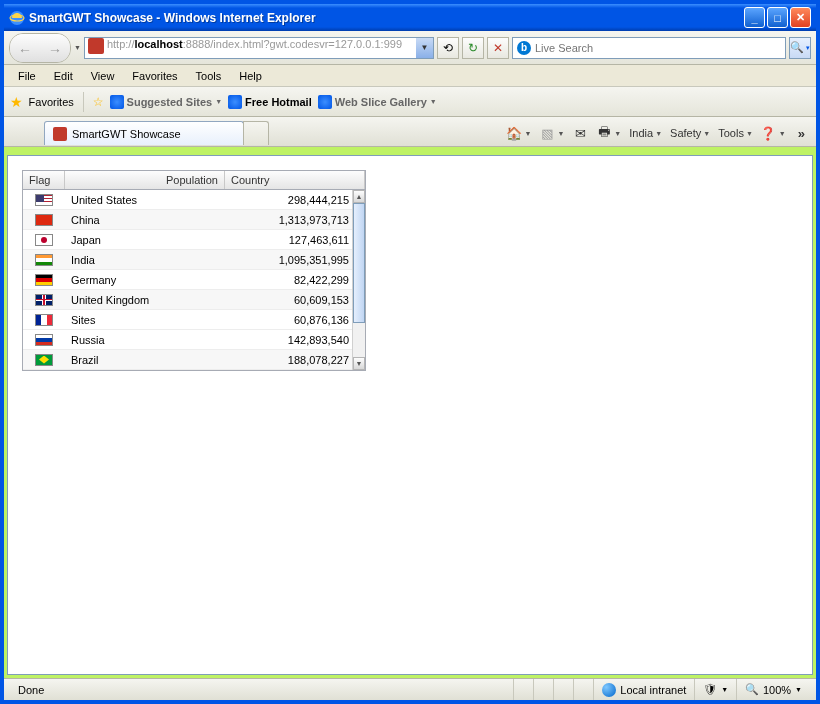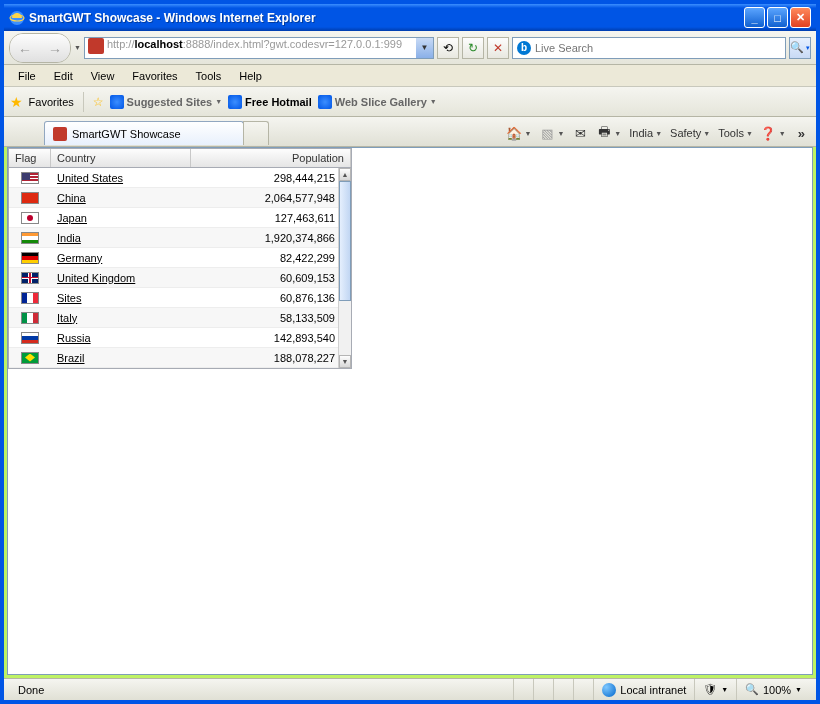--- a/index.html
+++ b/index.html
@@ -35,33 +35,33 @@
 .favbar .ie-small { width: 14px; height: 14px; border-radius: 2px; background: radial-gradient(circle, #3B8EFF, #0055E5); display: inline-block; }
 .tabbar { height: 30px; background: linear-gradient(to bottom, #F5F5F0, #E0E0D5); border-bottom: 1px solid #B5B5A5; display: flex; align-items: center; padding: 3px 3px 0 3px; }
 .tab { height: 24px; background: linear-gradient(to bottom, #FFFFFF, #E8F0FC); border: 1px solid #91A7C0; border-bottom: none; border-radius: 3px 3px 0 0; display: flex; align-items: center; padding: 0 8px; gap: 5px; min-width: 200px; margin-left: 37px; }
 .tab .tab-icon { width: 14px; height: 14px; background: #C1392B; border-radius: 2px; }
 .newtab { width: 26px; height: 24px; border: 1px solid #B5B5A5; border-bottom: none; background: linear-gradient(to bottom, #F5F5F0, #E5E5DA); margin-left: -1px; border-radius: 0 3px 0 0; }
 .tabbar-right { margin-left: auto; display: flex; align-items: center; gap: 8px; padding-right: 8px; color: #333; }
 .tabbar-right .tbitem { display: flex; align-items: center; gap: 2px; }
 .tabbar-right .dd { font-size: 7px; color: #555; }
 .tabbar-right .chev { font-size: 13px; font-weight: bold; margin-left: 4px; }
 .tabbar-right .ico { width: 16px; height: 16px; display: inline-flex; align-items: center; justify-content: center; font-size: 13px; }
-.content { flex: 1; background: #fff; border: 1px solid #7F9DB9; margin: 0 3px 3px 3px; overflow: auto; }
+.content { flex: 1; background: #fff; border: 1px solid #7F9DB9; margin: 8px 3px 3px 3px; overflow: auto; padding: 14px; }
 .grid { width: 344px; border: 1px solid #A7ABB4; }
 .grid-head { display: flex; background: linear-gradient(to bottom, #FDFDFD, #E5E5E5); border-bottom: 1px solid #A7ABB4; }
 .grid-head .gh { padding: 3px 6px; border-right: 1px solid #C8C8C8; color: #333; }
 .gh-flag { width: 42px; }
 .gh-country { width: 140px; }
 .gh-pop { flex: 1; text-align: right; }
 .grid-body { position: relative; }
 .grid-row { display: flex; border-bottom: 1px solid #EDEDED; height: 20px; align-items: center; }
 .grid-row.alt { background: #F7F7F7; }
 .gc { padding: 0 6px; }
 .gc-flag { width: 42px; display: flex; justify-content: center; }
-.gc-country { width: 140px; text-decoration: underline; }
+.gc-country { width: 140px; }
 .gc-pop { flex: 1; text-align: right; padding-right: 16px; }
 .flag { width: 18px; height: 12px; border: 1px solid #888; display: inline-block; position: relative; overflow: hidden; }
 .flag-us { background: linear-gradient(to bottom, #B22234 0%, #B22234 15%, #fff 15%, #fff 30%, #B22234 30%, #B22234 45%, #fff 45%, #fff 60%, #B22234 60%, #B22234 75%, #fff 75%, #fff 100%); }
 .flag-us::before { content: ''; position: absolute; top: 0; left: 0; width: 8px; height: 7px; background: #3C3B6E; }
 .flag-cn { background: #DE2910; }
 .flag-jp { background: #fff; }
 .flag-jp::before { content: ''; position: absolute; top: 2px; left: 5px; width: 6px; height: 6px; background: #BC002D; border-radius: 50%; }
 .flag-in { background: linear-gradient(to bottom, #FF9933 33%, #fff 33%, #fff 66%, #138808 66%); }
 .flag-de { background: linear-gradient(to bottom, #000 33%, #DD0000 33%, #DD0000 66%, #FFCE00 66%); }
 .flag-gb { background: #012169; position: relative; }
@@ -188,51 +188,51 @@
           <span class="dd">▼</span>
         </span>
       <span class="chev">»</span>
     </div>
   </div>
 
   <div class="content">
     <div class="grid">
       <div class="grid-head">
         <div class="gh gh-flag">Flag</div>
+        <div class="gh gh-pop">Population</div>
         <div class="gh gh-country">Country</div>
-        <div class="gh gh-pop">Population</div>
       </div>
       <div class="grid-body" id="grid-body">
         <div class="grid-row">
             <div class="gc gc-flag">
               <span class="flag flag-us"></span>
             </div>
             <div class="gc gc-country">United States</div>
             <div class="gc gc-pop">298,444,215</div>
           </div>
           <div class="grid-row alt">
             <div class="gc gc-flag">
               <span class="flag flag-cn"></span>
             </div>
             <div class="gc gc-country">China</div>
-            <div class="gc gc-pop">2,064,577,948</div>
+            <div class="gc gc-pop">1,313,973,713</div>
           </div>
           <div class="grid-row">
             <div class="gc gc-flag">
               <span class="flag flag-jp"></span>
             </div>
             <div class="gc gc-country">Japan</div>
             <div class="gc gc-pop">127,463,611</div>
           </div>
           <div class="grid-row alt">
             <div class="gc gc-flag">
               <span class="flag flag-in"></span>
             </div>
             <div class="gc gc-country">India</div>
-            <div class="gc gc-pop">1,920,374,866</div>
+            <div class="gc gc-pop">1,095,351,995</div>
           </div>
           <div class="grid-row">
             <div class="gc gc-flag">
               <span class="flag flag-de"></span>
             </div>
             <div class="gc gc-country">Germany</div>
             <div class="gc gc-pop">82,422,299</div>
           </div>
           <div class="grid-row alt">
             <div class="gc gc-flag">
@@ -240,27 +240,20 @@
             </div>
             <div class="gc gc-country">United Kingdom</div>
             <div class="gc gc-pop">60,609,153</div>
           </div>
           <div class="grid-row">
             <div class="gc gc-flag">
               <span class="flag flag-fr"></span>
             </div>
             <div class="gc gc-country">Sites</div>
             <div class="gc gc-pop">60,876,136</div>
-          </div>
-          <div class="grid-row alt">
-            <div class="gc gc-flag">
-              <span class="flag flag-it"></span>
-            </div>
-            <div class="gc gc-country">Italy</div>
-            <div class="gc gc-pop">58,133,509</div>
           </div>
           <div class="grid-row">
             <div class="gc gc-flag">
               <span class="flag flag-ru"></span>
             </div>
             <div class="gc gc-country">Russia</div>
             <div class="gc gc-pop">142,893,540</div>
           </div>
           <div class="grid-row alt">
             <div class="gc gc-flag">

